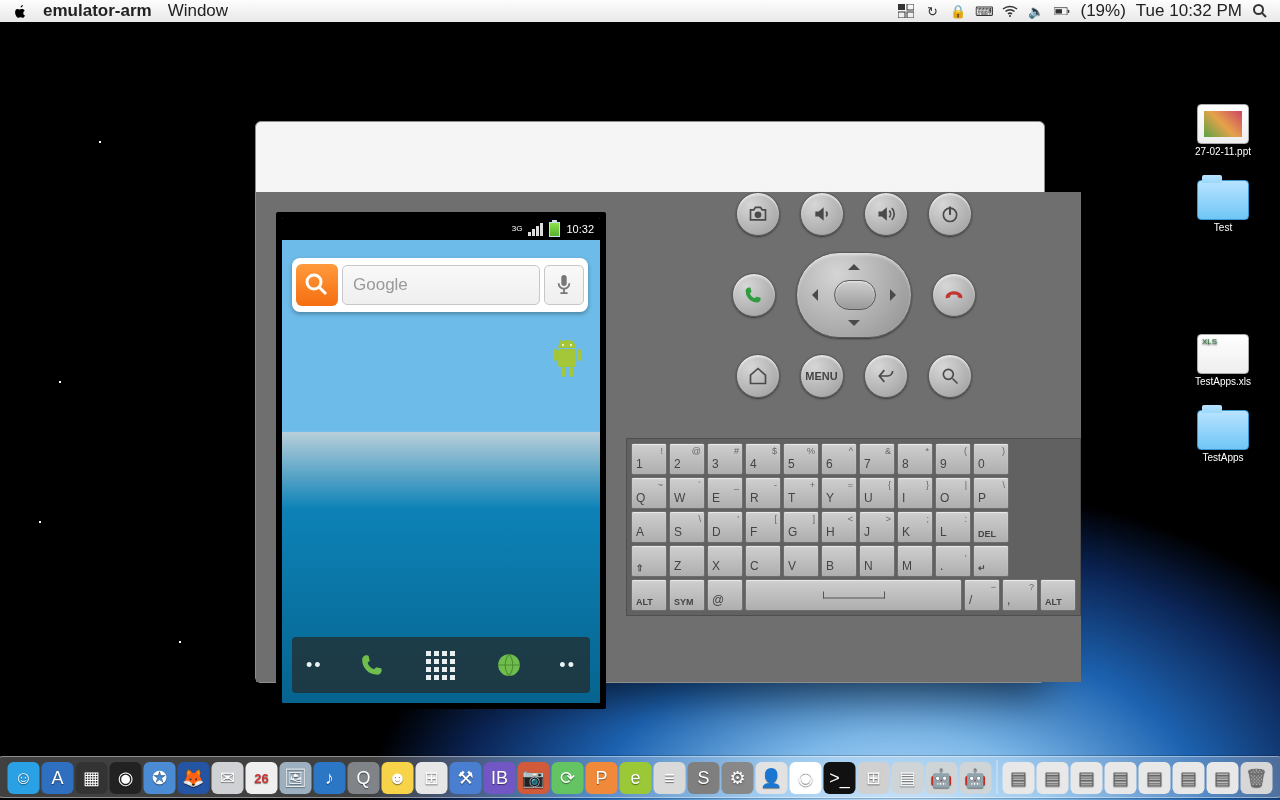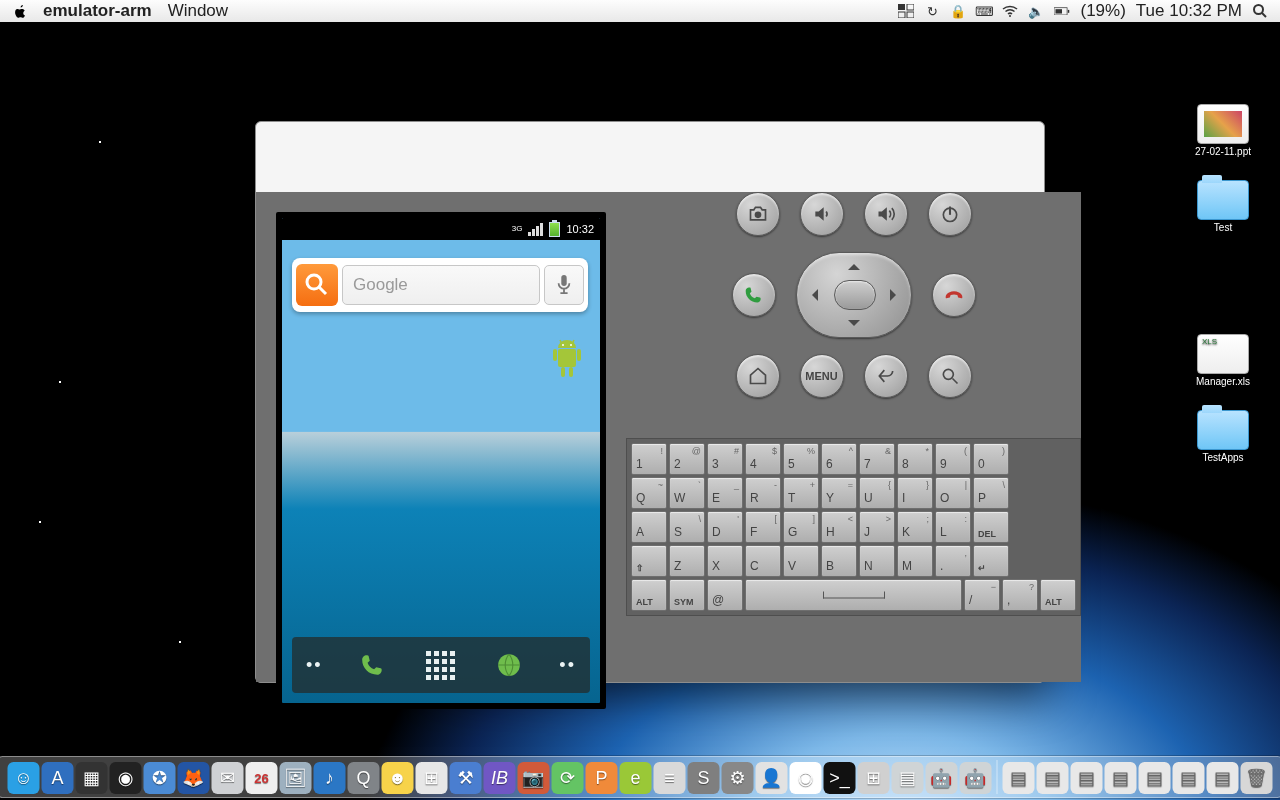--- a/index.html
+++ b/index.html
@@ -163,21 +163,21 @@
   <div class="desk-icon" style="right:22px;top:82px">
     <div class="glyph file-ppt"></div>
     <span>27-02-11.ppt</span>
   </div>
   <div class="desk-icon" style="right:22px;top:158px">
     <div class="glyph folder"></div>
     <span>Test</span>
   </div>
   <div class="desk-icon" style="right:22px;top:312px">
     <div class="glyph file-xls"></div>
-    <span>Manager.xls</span>
+    <span>TestApps.xls</span>
   </div>
   <div class="desk-icon" style="right:22px;top:388px">
     <div class="glyph folder"></div>
     <span>TestApps</span>
   </div>
 
 
   <div id="emuwin">
     <div id="emubody">
 
@@ -535,21 +535,21 @@
       <div class="di" style="background: rgb(75, 139, 212);">✪</div>
       <div class="di" style="background: rgb(35, 85, 164);">🦊</div>
       <div class="di" style="background: rgb(207, 209, 212);">✉</div>
       <div class="di" style="background: rgb(239, 239, 239); color: rgb(204, 51, 51); font-size: 13px; font-weight: 700;">26</div>
       <div class="di" style="background: rgb(157, 176, 191);">🖼</div>
       <div class="di" style="background: rgb(43, 119, 197);">♪</div>
       <div class="di" style="background: rgb(128, 132, 136);">Q</div>
       <div class="di" style="background: rgb(247, 211, 74);">☻</div>
       <div class="di" style="background: rgb(231, 231, 231);">⊞</div>
       <div class="di" style="background: rgb(74, 126, 208);">⚒</div>
-      <div class="di" style="background: rgb(112, 87, 196); font-style: italic;">IB</div>
+      <div class="di" style="background: rgb(112, 87, 196);">IB</div>
       <div class="di" style="background: rgb(209, 90, 58);">📷</div>
       <div class="di" style="background: rgb(100, 196, 100);">⟳</div>
       <div class="di" style="background: rgb(240, 138, 58);">P</div>
       <div class="di" style="background: rgb(154, 200, 55);">e</div>
       <div class="di" style="background: rgb(217, 217, 217);">≡</div>
       <div class="di" style="background: rgb(127, 127, 127);">S</div>
       <div class="di" style="background: rgb(136, 136, 136);">⚙</div>
       <div class="di" style="background: rgb(226, 226, 226);">👤</div>
       <div class="di" style="background: rgb(255, 255, 255);">◉</div>
       <div class="di" style="background: rgb(17, 17, 17);">&gt;_</div>

